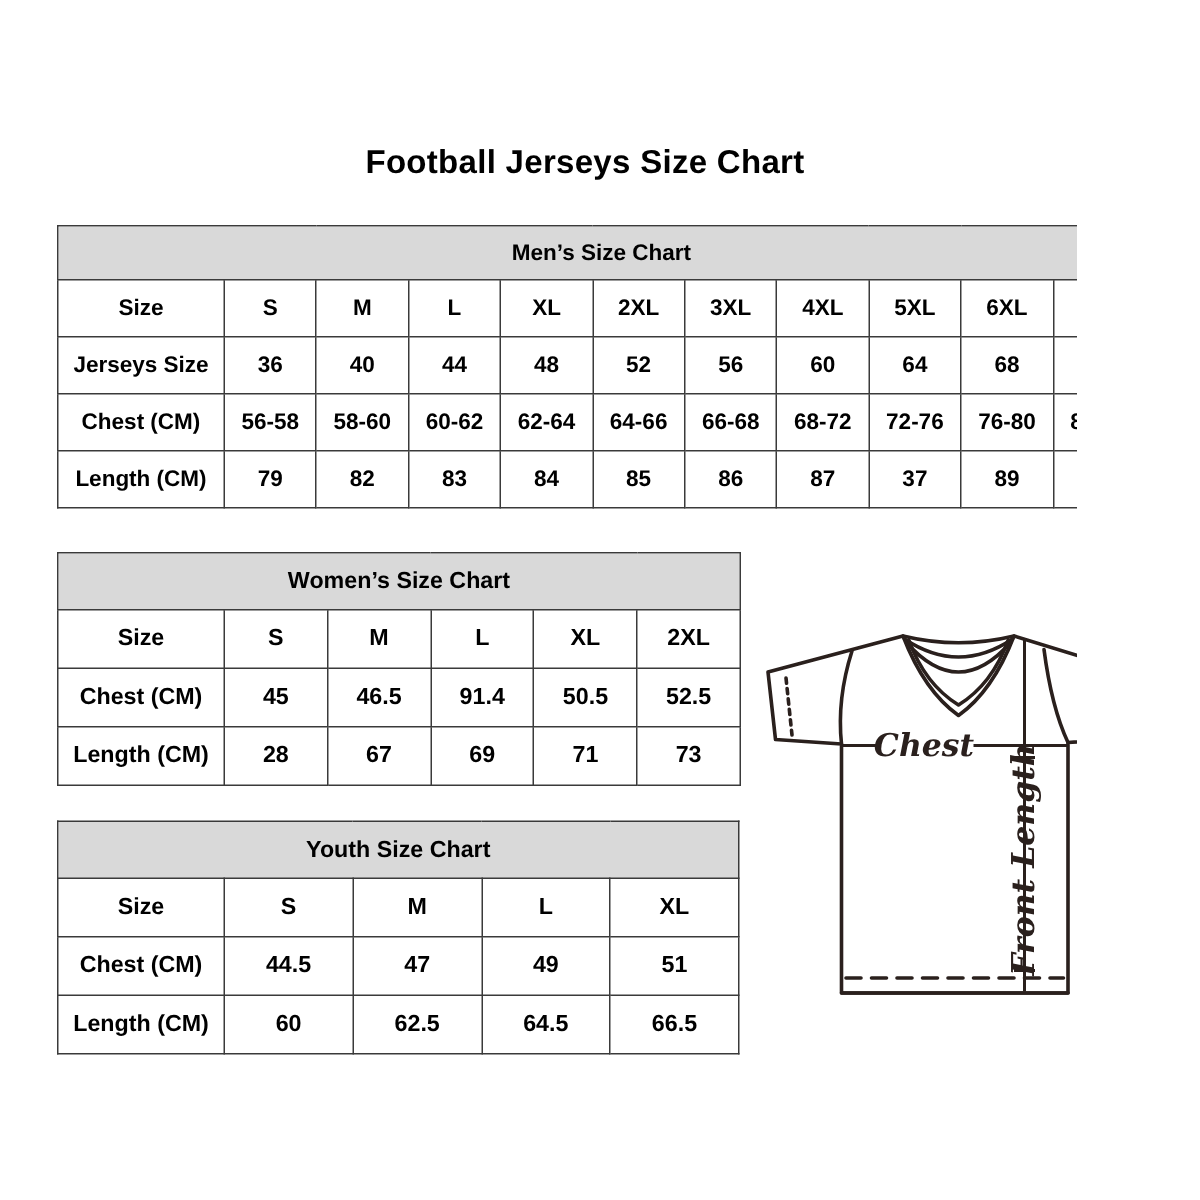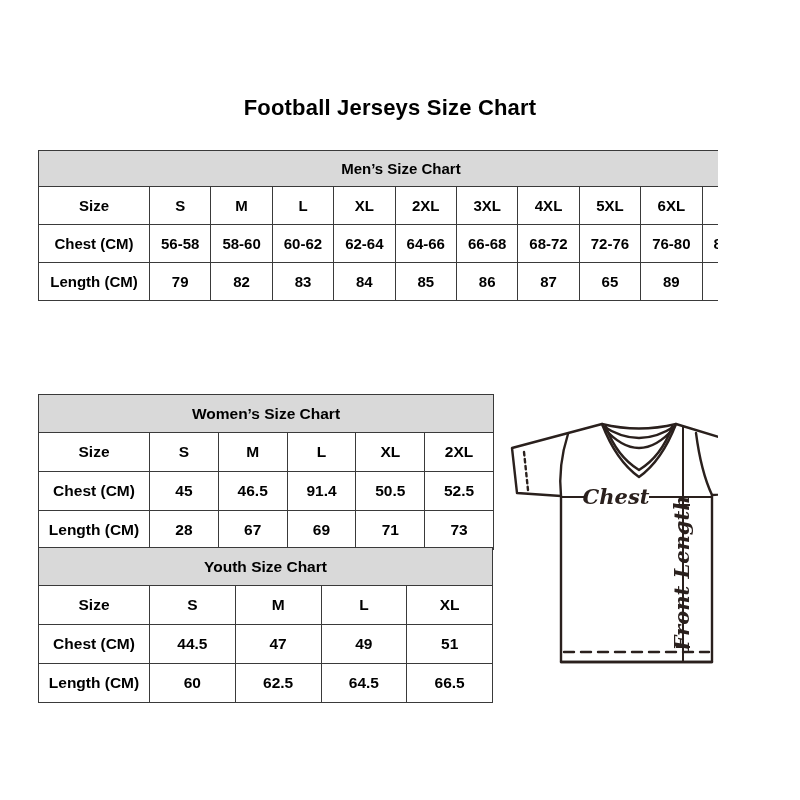--- a/index.html
+++ b/index.html
@@ -10,21 +10,21 @@
   table.st{position:absolute;border-collapse:collapse;table-layout:fixed;
            font-weight:bold;color:#000;background:#fff;}
   table.st td{border:1.6px solid #3a3a3a;text-align:center;vertical-align:middle;
               padding:0;overflow:hidden;white-space:nowrap;}
   td.tt{background:#d9d9d9;font-size:19px;}
   #tbl-men{left:38px;top:150px;width:725px;}
   #tbl-men td{height:37px;font-size:15px;}
   #tbl-men td.tt{height:35px;}
   #tbl-men col.lblcol{width:111px;}
   #tbl-men col.valcol{width:61.4px;}
-  #tbl-women{left:38px;top:368px;width:455px;margin-top:26px;}
+  #tbl-women{left:38px;top:368px;width:455px;}
   #tbl-youth{left:38px;top:547px;width:454px;border-radius:15px;}
   #tbl-women td,#tbl-youth td{height:38px;font-size:15.5px;}
   #tbl-women td.tt,#tbl-youth td.tt{height:37px;}
   #tbl-women col.lblcol,#tbl-youth col.lblcol{width:111px;}
   #tbl-women col.valcol{width:68.8px;}
   #tbl-youth col.valcol{width:85.75px;}
   #jersey{position:absolute;left:505px;top:398px;width:270px;height:270px;}
   .jline{fill:none;stroke:#2a201d;stroke-width:2.4;stroke-linejoin:round;stroke-linecap:round;}
   .mline{fill:none;stroke:#2a201d;stroke-width:2;stroke-linecap:butt;}
   .jersey-label{font-family:"DejaVu Serif",serif;font-style:italic;font-weight:bold;
@@ -62,20 +62,33 @@
         <td>L</td>
         <td>XL</td>
         <td>2XL</td>
         <td>3XL</td>
         <td>4XL</td>
         <td>5XL</td>
         <td>6XL</td>
         <td>7XL</td>
       </tr>
       <tr>
+        <td>Jerseys Size</td>
+        <td>36</td>
+        <td>40</td>
+        <td>44</td>
+        <td>48</td>
+        <td>52</td>
+        <td>56</td>
+        <td>60</td>
+        <td>64</td>
+        <td>68</td>
+        <td>72</td>
+      </tr>
+      <tr>
         <td>Chest (CM)</td>
         <td>56-58</td>
         <td>58-60</td>
         <td>60-62</td>
         <td>62-64</td>
         <td>64-66</td>
         <td>66-68</td>
         <td>68-72</td>
         <td>72-76</td>
         <td>76-80</td>
@@ -83,21 +96,21 @@
       </tr>
       <tr>
         <td>Length (CM)</td>
         <td>79</td>
         <td>82</td>
         <td>83</td>
         <td>84</td>
         <td>85</td>
         <td>86</td>
         <td>87</td>
-        <td>65</td>
+        <td>37</td>
         <td>89</td>
         <td>90</td>
       </tr>
     </tbody>
   </table>
 
   <table class="st" id="tbl-women">
     <colgroup>
       <col class="lblcol">
       <col class="valcol">

